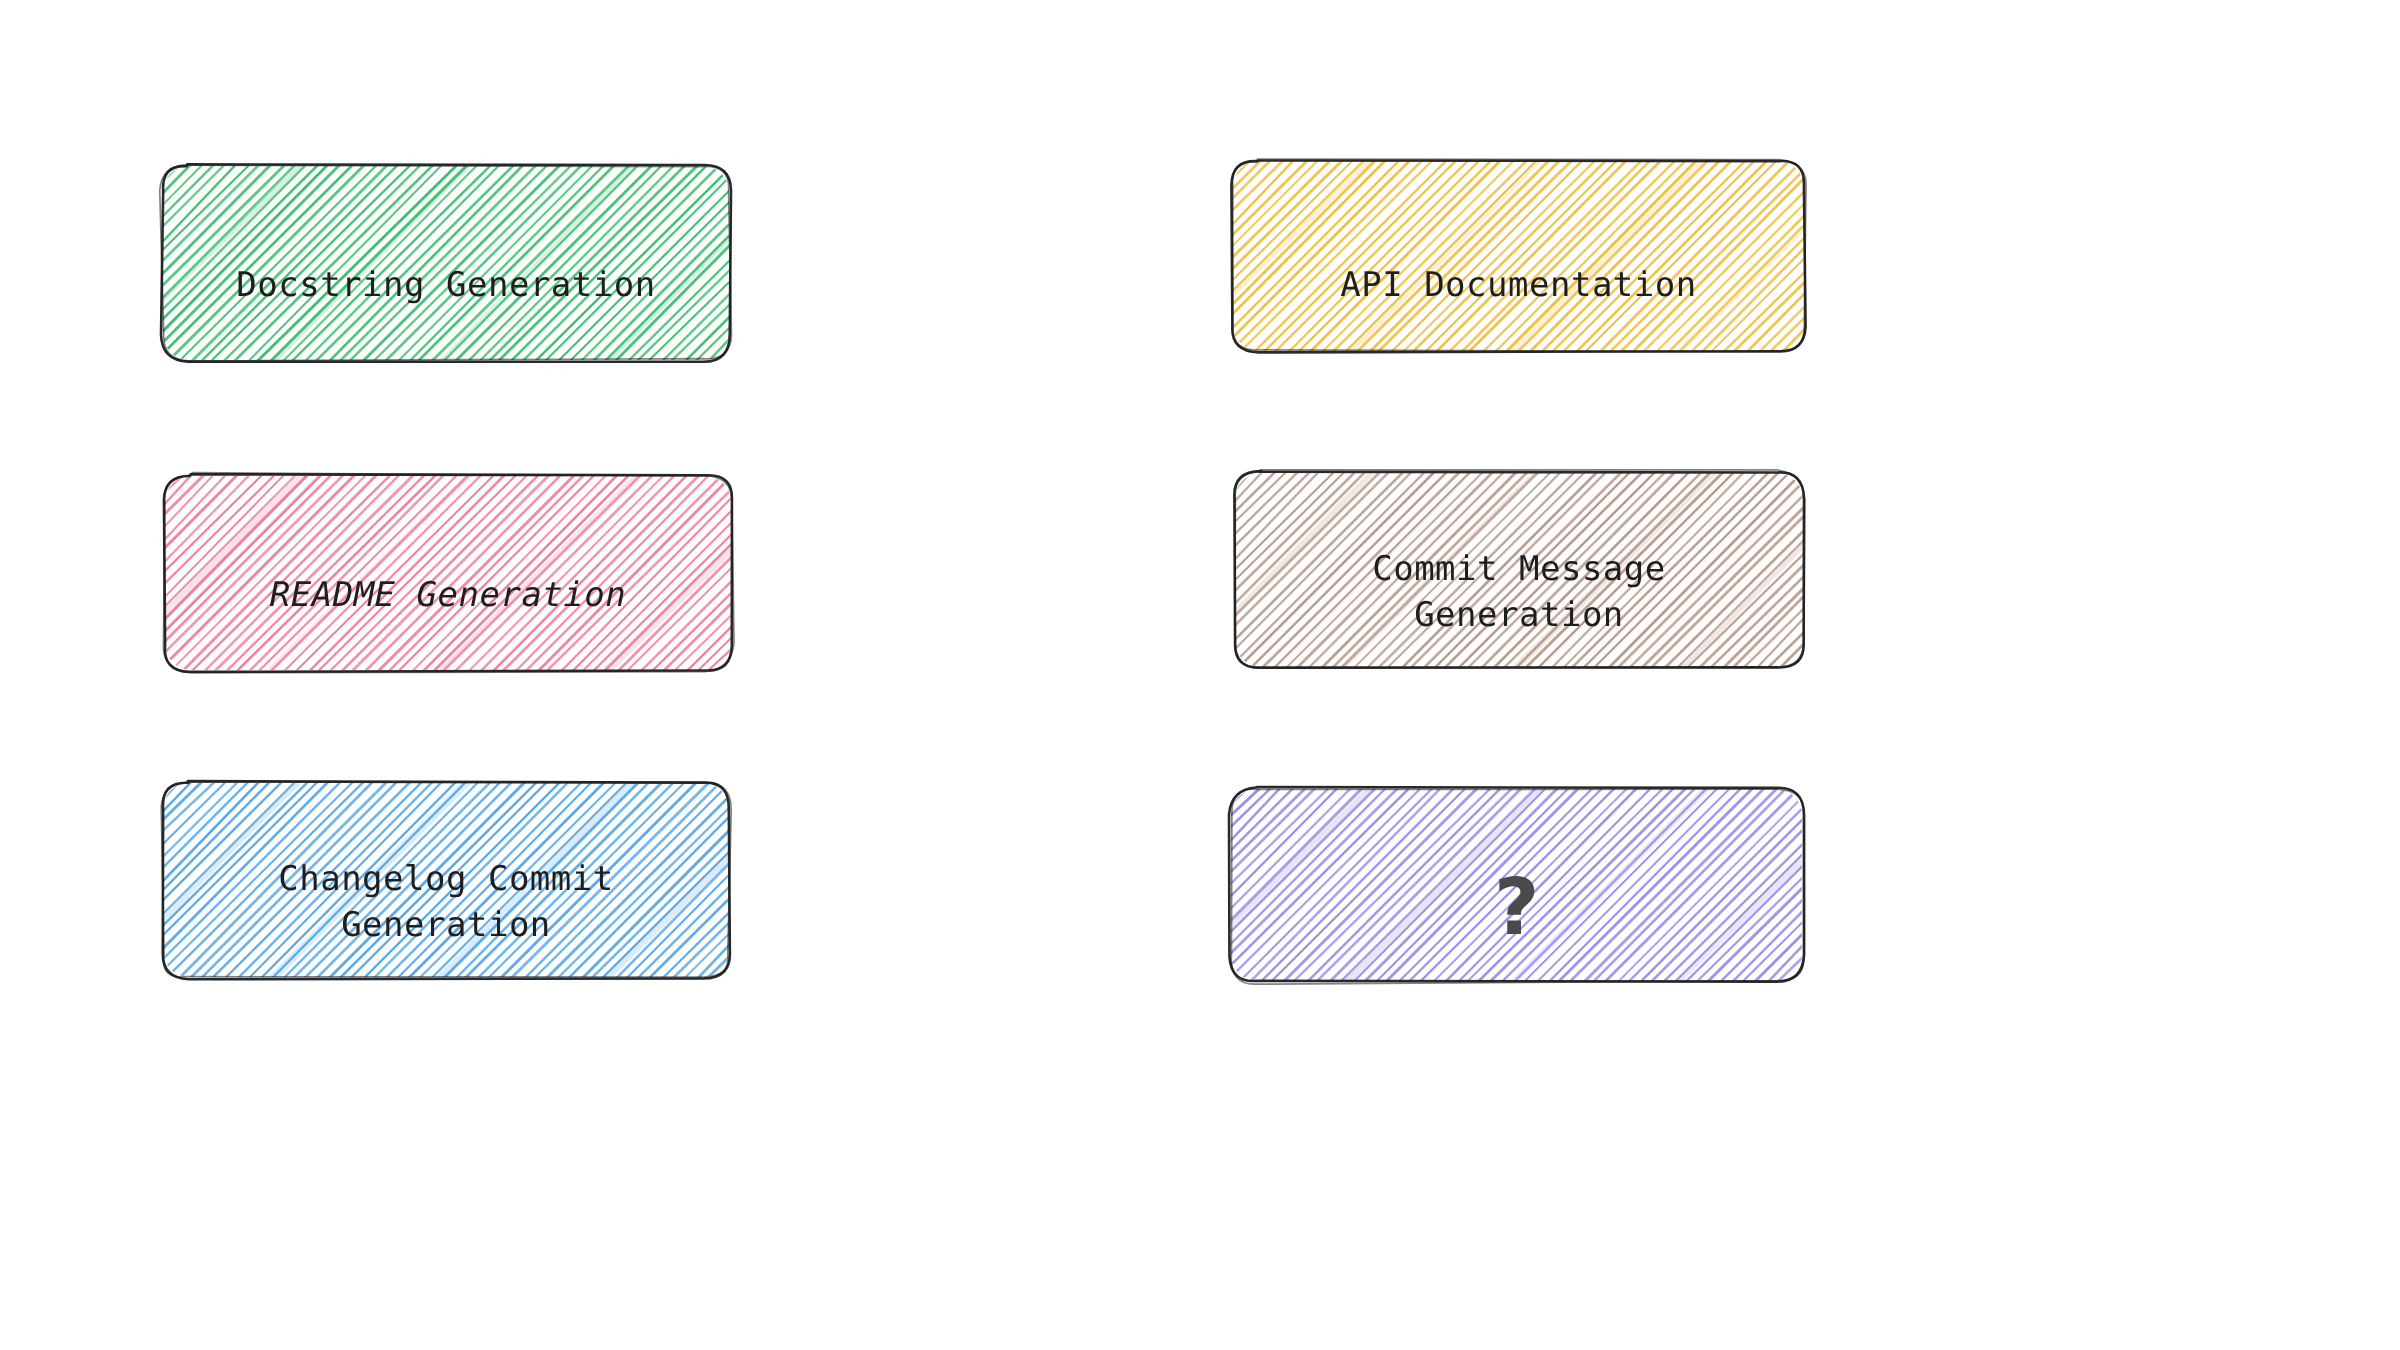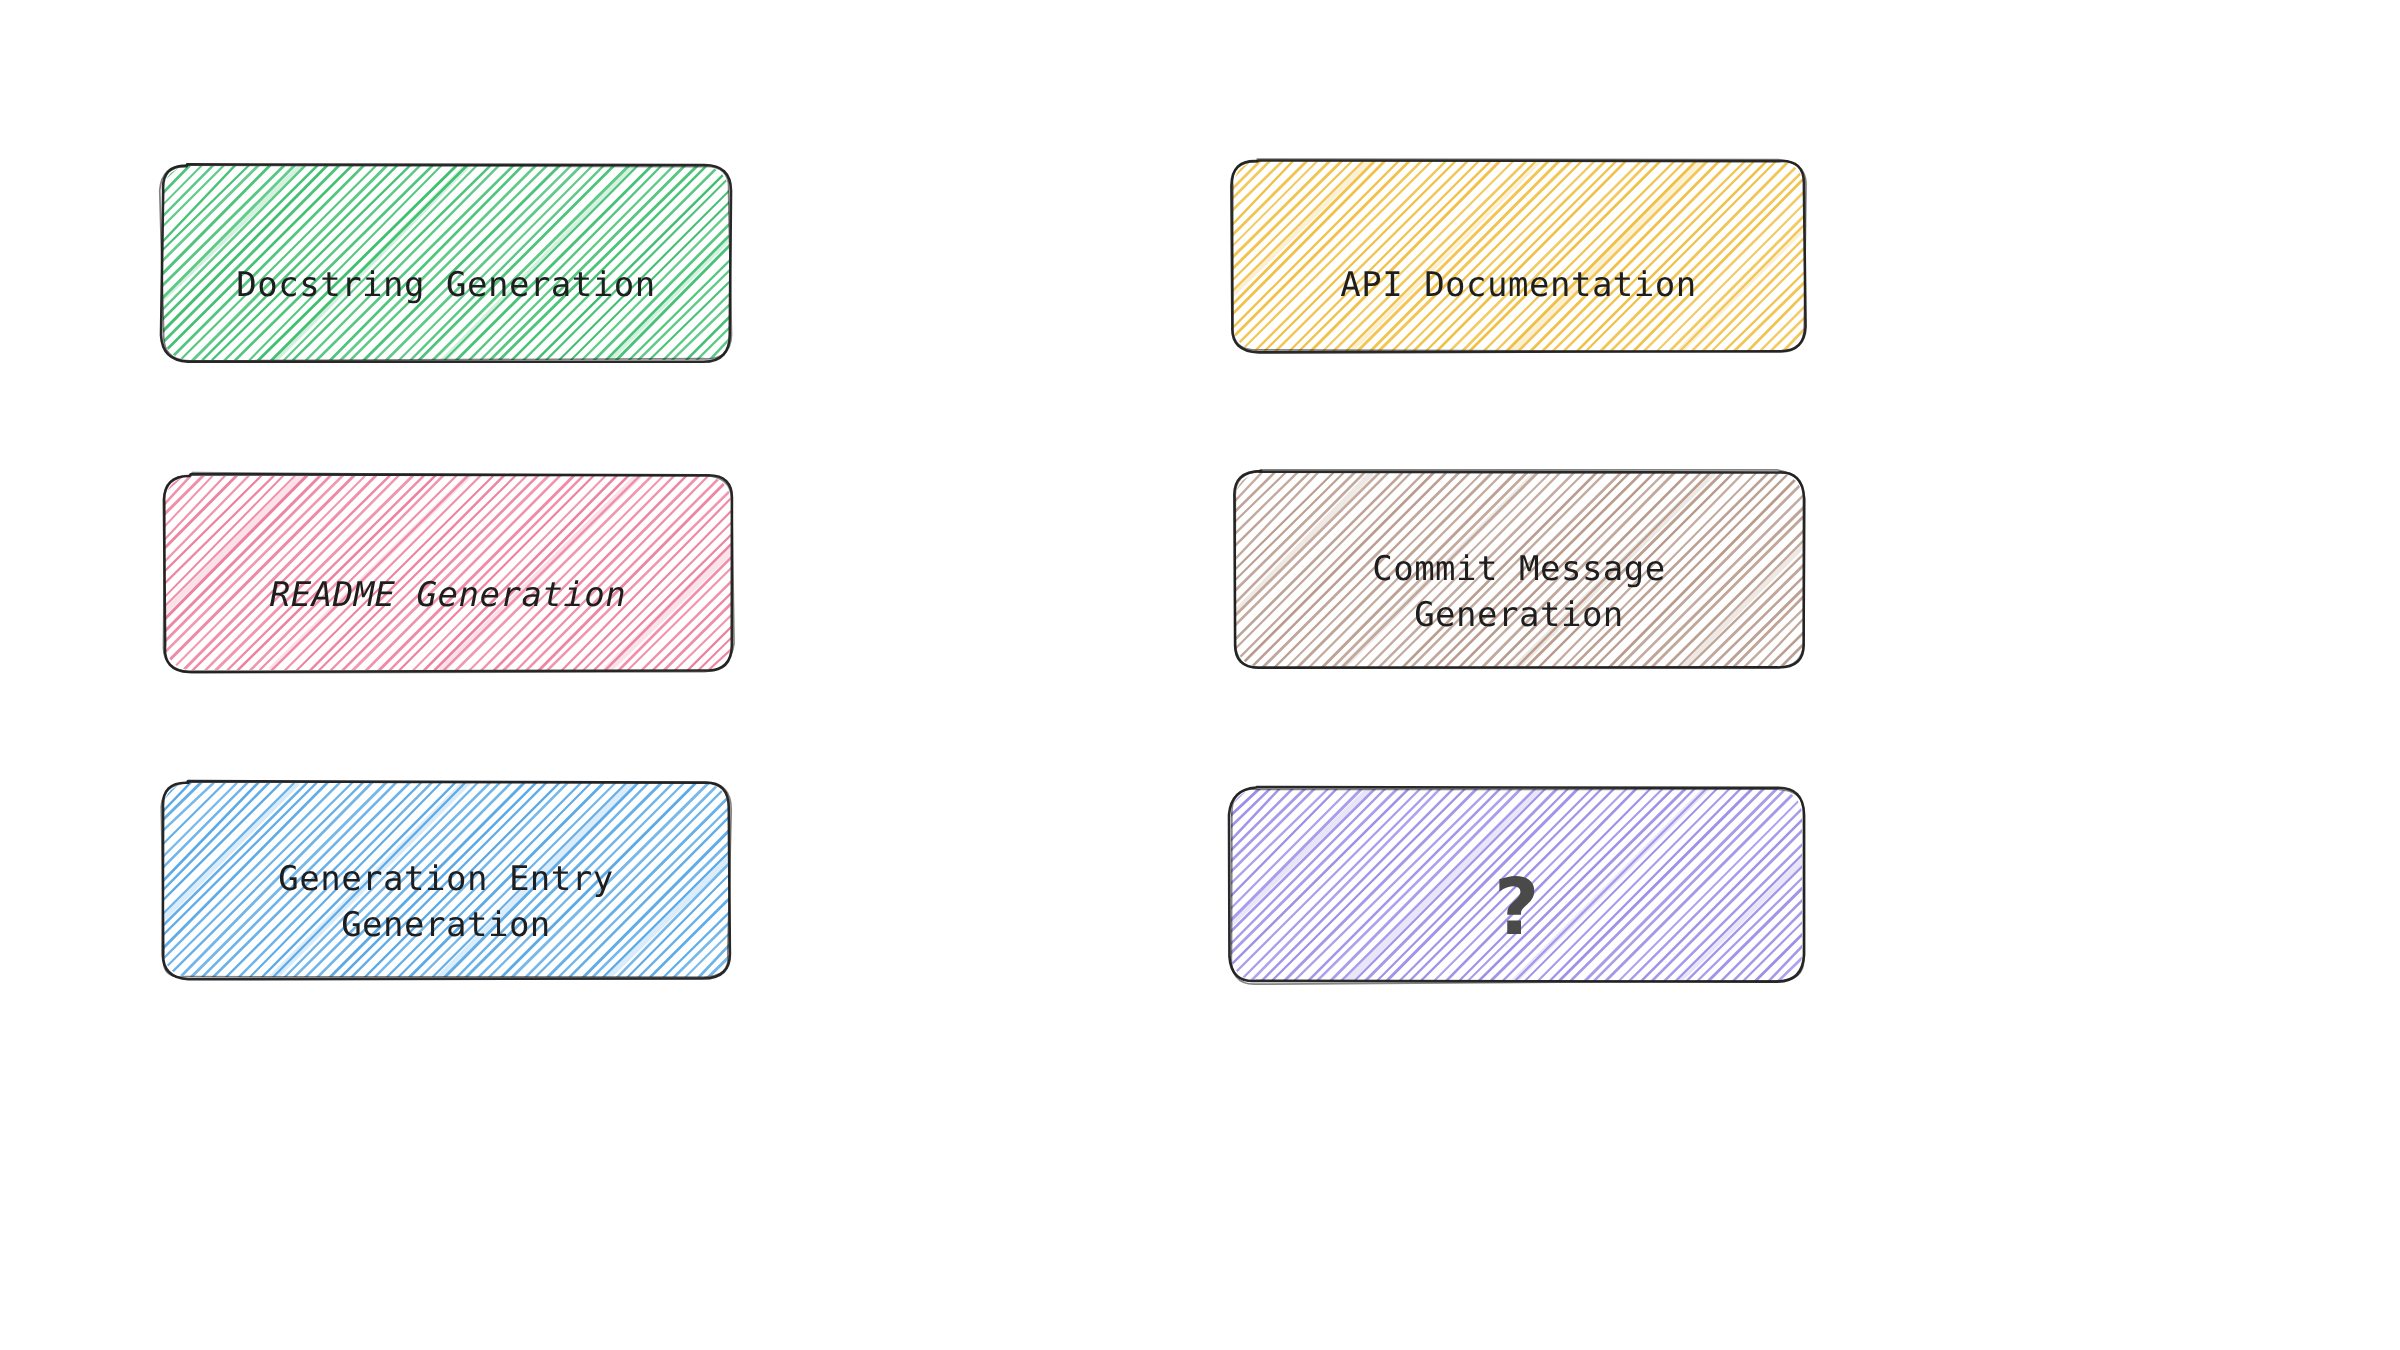--- a/index.html
+++ b/index.html
@@ -486,21 +486,21 @@
           <line x1="545.4949160736054" y1="196.04119478813374" x2="568.5684950188734" y2="173.33506691516376" stroke-width="2.96" opacity="0.84"></line>
           <line x1="557.9707397041842" y1="196.46988399173134" x2="567.6651133227163" y2="185.6172709227074" stroke-width="2.57" opacity="0.83"></line>
           <line x1="-1.7676676232367754" y1="139.985839643497" x2="134.66899971429257" y2="2.1658407035283744" stroke-width="5.28" opacity="0.22"></line>
           <line x1="109.22194273853677" y1="197.65327071305364" x2="305.4500534533523" y2="-0.35915092192590237" stroke-width="8.15" opacity="0.22"></line>
           <line x1="278.6462496345118" y1="196.08929353905842" x2="474.42450904875994" y2="-2.659205028321594" stroke-width="8.44" opacity="0.22"></line>
           <line x1="443.01364143168564" y1="196.9204842057079" x2="566.3889137920924" y2="75.90619036111991" stroke-width="7.62" opacity="0.22"></line>
         </g>
         <path d="M 25.810675217211248 -0.8675083151087165 L 542.0883567985147 0.666610855422914 Q 567.0006859607995 -0.2345371512696147 566.814846079424 26.63691640775651 L 567.8501840353013 170.14792287889867 Q 569.0965619605034 196.16387015488 541.3361147455871 196.56346151996405 L 26.353081277385353 197.17980299126356 Q 0.14059612601995466 195.93322649989278 0.8062971498817205 170.7299700057134 L 1.0903232373297214 26.453179389424623 Q -0.6102548461407423 -0.6812092842534184 26.28269121348858 0.7586952114477753 Z" fill="none" stroke="#1e1e1e" stroke-width="2.6" stroke-linecap="round" stroke-linejoin="round" opacity="0.95"></path>
         <path d="M 25.426796486228703 -0.04563389606773853 L 544.3722741171717 0.3080116007477045 Q 569.3428608424962 0.9769821848720311 569.2044003874064 28.087973823025823 L 565.7608983270824 172.02101309411228 Q 568.7536035075784 195.4115781608969 540.2713931776583 195.06216798387467 L 23.89648526906967 194.6756244648248 Q -2.254561237245798 197.9896997075528 2.038840578496456 171.44704808332025 L -0.7559850744903087 24.677010288462043 Q 0.4835285514593124 1.6952440816909073 27.28820282742381 0.5444438885897398 Z" fill="none" stroke="#1e1e1e" stroke-width="1.7" stroke-linecap="round" stroke-linejoin="round" opacity="0.55"></path>
       </svg>
-      <div class="node-label">Generation Entry
+      <div class="node-label">Changelog Commit
 Generation</div>
     </div>
     <div class="node" style="left: 1230px; top: 788px; width: 573px; height: 194px;">
       <svg class="node-svg" width="601" height="222" viewBox="-14 -14 601 222" style="left: -14px; top: -14px;">
         <defs>
           <clipPath id="clip-unknown-placeholder">
             <rect x="1" y="1" width="571" height="192" rx="26" ry="26"></rect>
           </clipPath>
         </defs>
         <rect x="1" y="1" width="571" height="192" rx="26" ry="26" fill="#ffffff"></rect>

